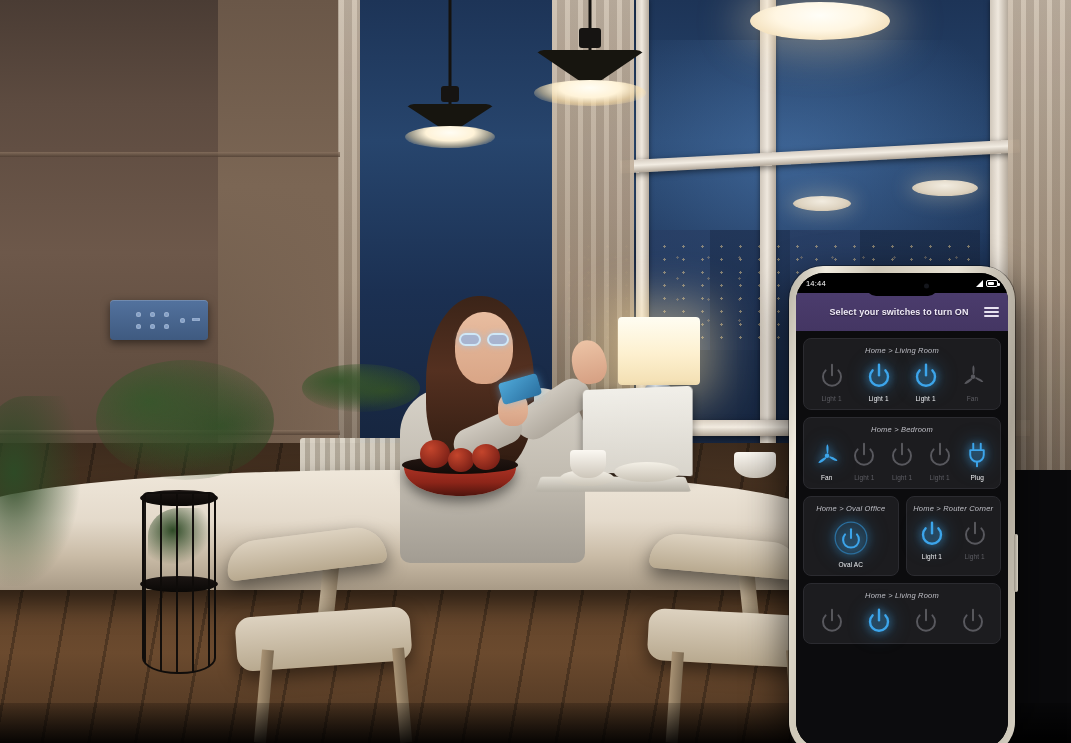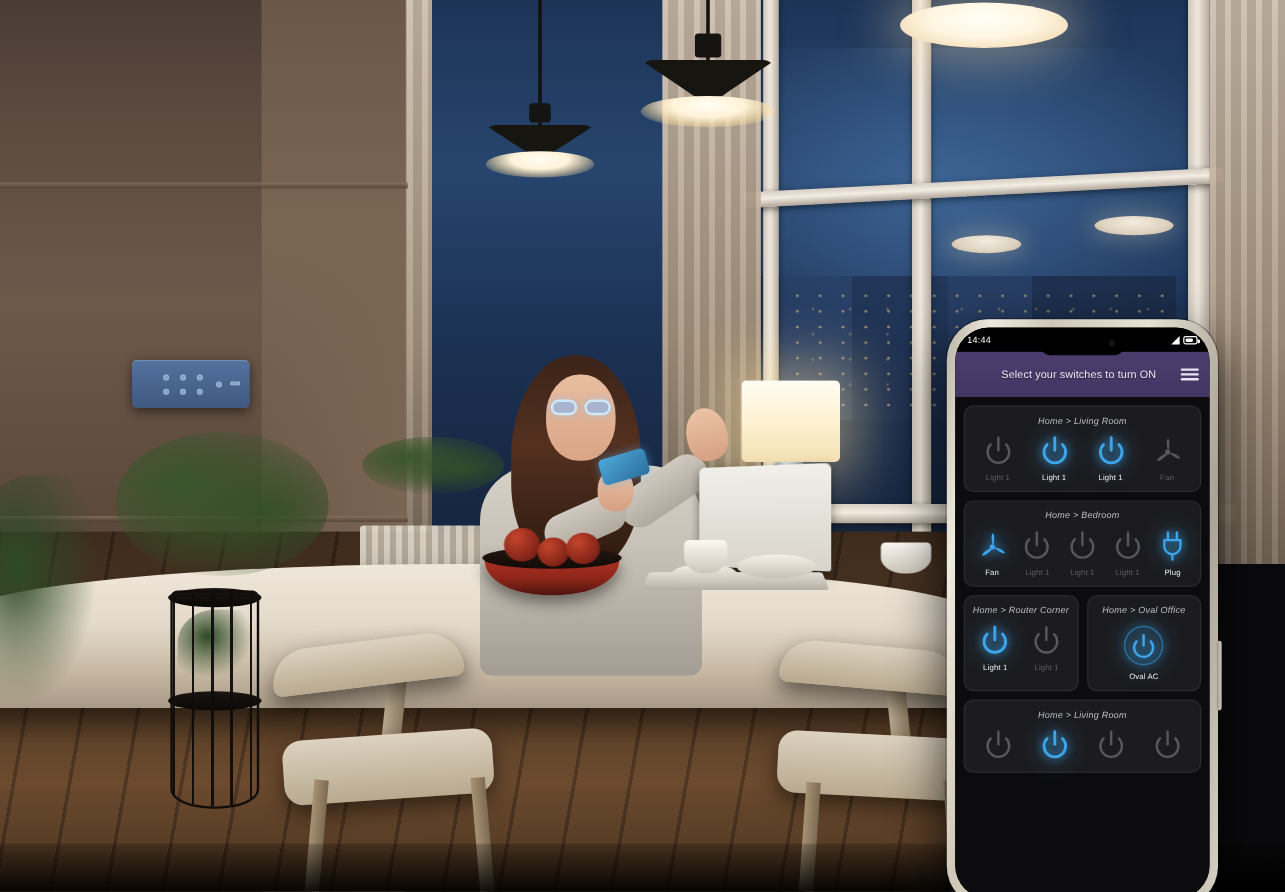--- a/index.html
+++ b/index.html
@@ -334,20 +334,21 @@
   .app-header {
     height: 38px;
     background: linear-gradient(180deg,#4b3c6d,#443663);
     display: flex; align-items: center; justify-content: space-between;
     padding: 0 9px 0 12px;
   }
   .app-title {
     color: #efeaf6; font-size: 9px; letter-spacing: .1px;
     flex: 1; text-align: center; padding-left: 6px;
     text-shadow: 0 1px 1px rgba(0,0,0,.5);
+    font-weight: bold;
   }
   .hamburger { display: flex; flex-direction: column; gap: 2.5px; cursor: pointer; }
   .hamburger span {
     display: block; width: 15px; height: 1.6px; background: #e8e3f1; border-radius: 1px;
   }
 
   
   .app-body {
     background: #0c0c0e;
     height: 418px;
@@ -622,20 +623,35 @@
                   <line x1="25" y1="5" x2="25" y2="13" stroke="#3ca5eb" stroke-width="2.6" stroke-linecap="round"></line>
                   <path d="M11 13.5 H29 V20 A9 9 0 0 1 11 20 Z" stroke="#3ca5eb" stroke-width="2.6" stroke-linejoin="round"></path>
                   <line x1="20" y1="29" x2="20" y2="35" stroke="#3ca5eb" stroke-width="2.6" stroke-linecap="round"></line>
                 </svg>
               </span>
               <div class="sw-label on">Plug</div>
             </div>
           </div>
         </div>
         <div class="card-row">
+          <div class="card">
+            <div class="card-title">Home &gt; Oval Office</div>
+            <div class="switch-row">
+              <div class="switch">
+                <span>
+                  <svg class="ico ico-lg on" viewBox="0 0 48 48" fill="none">
+                    <circle cx="24" cy="24" r="20" stroke="#2b6f9e" stroke-width="1.6"></circle>
+                    <path d="M16.5 19.5 A10 10 0 1 0 31.5 19.5" stroke="#3ca5eb" stroke-width="2.6" stroke-linecap="round"></path>
+                    <line x1="24" y1="13" x2="24" y2="24" stroke="#3ca5eb" stroke-width="2.6" stroke-linecap="round"></line>
+                  </svg>
+                </span>
+                <div class="sw-label on">Oval AC</div>
+              </div>
+            </div>
+          </div>
           <div class="card">
             <div class="card-title">Home &gt; Router Corner</div>
             <div class="switch-row">
               <div class="switch">
                 <span>
                   <svg class="ico on" viewBox="0 0 40 40" fill="none">
                     <path d="M11.5 12.5 A12 12 0 1 0 28.5 12.5" stroke="#3ca5eb" stroke-width="3.2" stroke-linecap="round"></path>
                     <line x1="20" y1="5" x2="20" y2="19" stroke="#3ca5eb" stroke-width="3.2" stroke-linecap="round"></line>
                   </svg>
                 </span>
@@ -645,35 +661,20 @@
                 <span>
                   <svg class="ico off" viewBox="0 0 40 40" fill="none">
                     <path d="M11.5 12.5 A12 12 0 1 0 28.5 12.5" stroke="#6a6a70" stroke-width="2.6" stroke-linecap="round"></path>
                     <line x1="20" y1="5" x2="20" y2="19" stroke="#6a6a70" stroke-width="2.6" stroke-linecap="round"></line>
                   </svg>
                 </span>
                 <div class="sw-label off">Light 1</div>
               </div>
             </div>
           </div>
-          <div class="card">
-            <div class="card-title">Home &gt; Oval Office</div>
-            <div class="switch-row">
-              <div class="switch">
-                <span>
-                  <svg class="ico ico-lg on" viewBox="0 0 48 48" fill="none">
-                    <circle cx="24" cy="24" r="20" stroke="#2b6f9e" stroke-width="1.6"></circle>
-                    <path d="M16.5 19.5 A10 10 0 1 0 31.5 19.5" stroke="#3ca5eb" stroke-width="2.6" stroke-linecap="round"></path>
-                    <line x1="24" y1="13" x2="24" y2="24" stroke="#3ca5eb" stroke-width="2.6" stroke-linecap="round"></line>
-                  </svg>
-                </span>
-                <div class="sw-label on">Oval AC</div>
-              </div>
-            </div>
-          </div>
         </div>
         <div class="card">
           <div class="card-title">Home &gt; Living Room</div>
           <div class="switch-row">
             <div class="switch">
               <span>
                 <svg class="ico off" viewBox="0 0 40 40" fill="none">
                   <path d="M11.5 12.5 A12 12 0 1 0 28.5 12.5" stroke="#6a6a70" stroke-width="2.6" stroke-linecap="round"></path>
                   <line x1="20" y1="5" x2="20" y2="19" stroke="#6a6a70" stroke-width="2.6" stroke-linecap="round"></line>
                 </svg>

